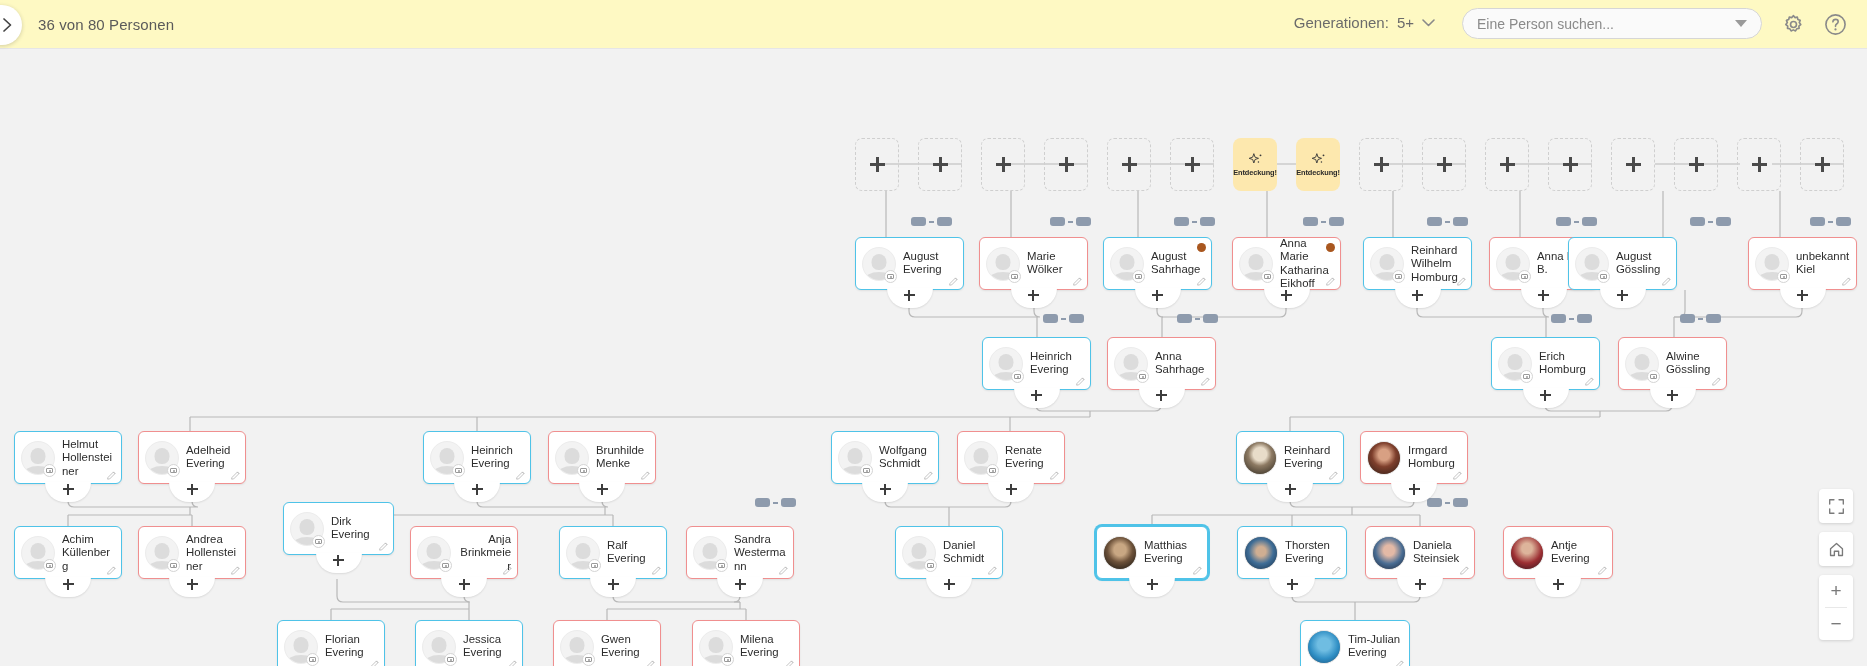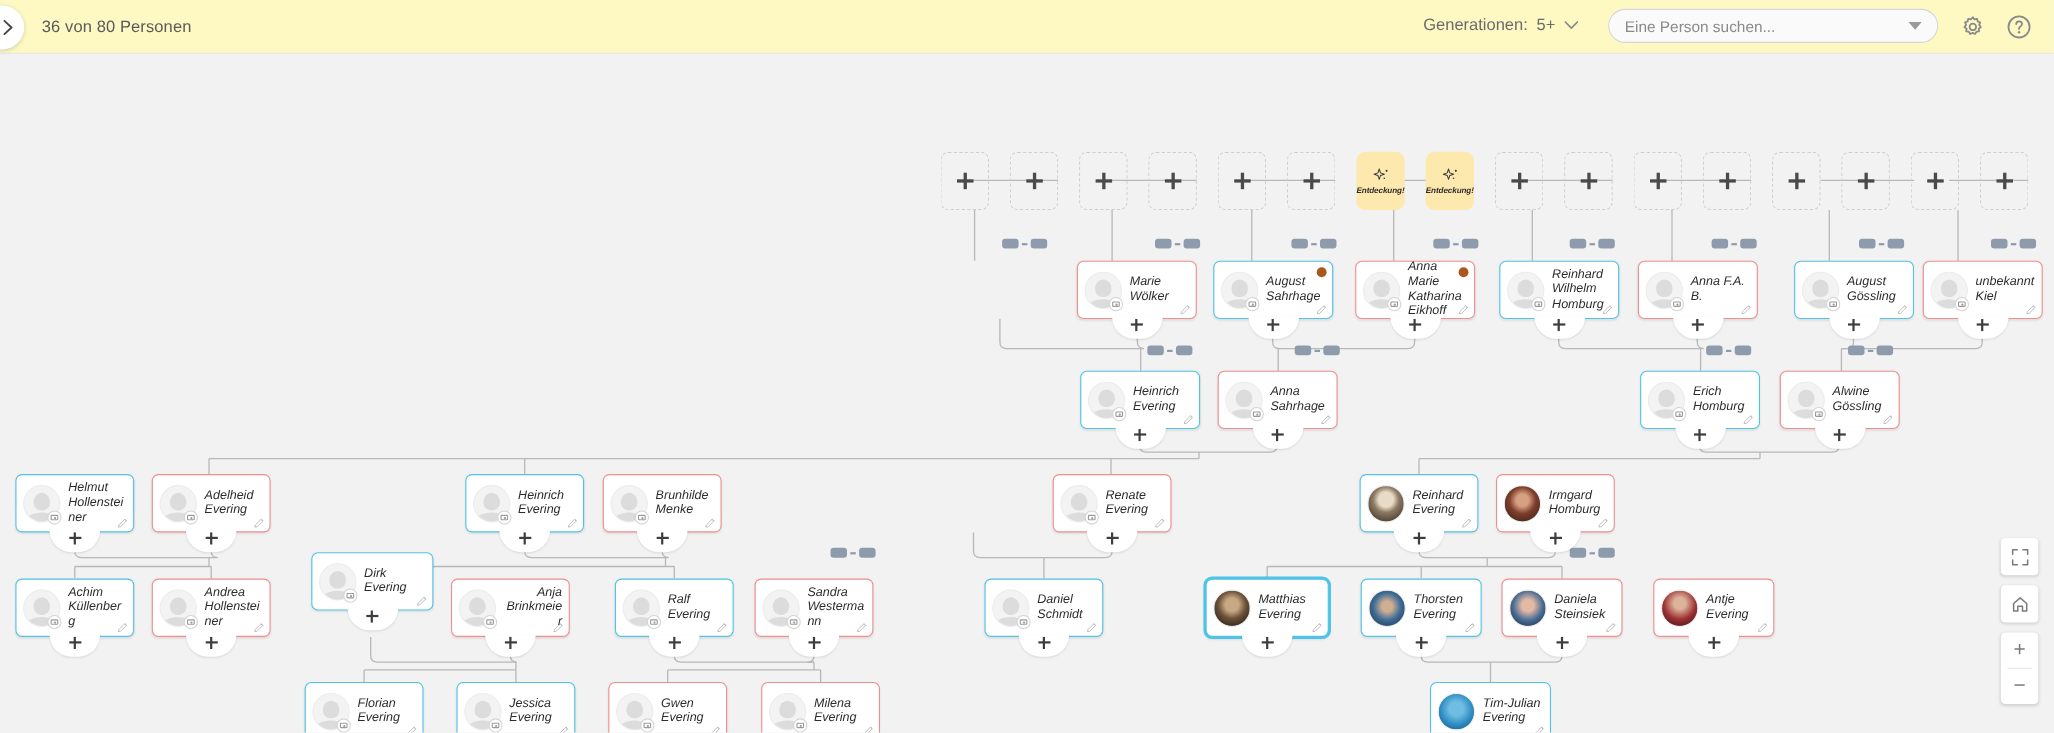--- a/index.html
+++ b/index.html
@@ -66,21 +66,21 @@
   .icon-gear { right: 60px; }
   .icon-help { right: 18px; }
 
   
   .canvas {
     position: absolute; top: 49px; left: 0;
     width: 1867px; height: 617px;
     background: #f2f2f2;
     overflow: hidden;
   }
-  .tree-layer { position: absolute; top: 0; left: 0; width: 1867px; height: 617px; font-style: italic; }
+  .tree-layer { position: absolute; top: 0; left: 0; width: 1867px; height: 617px; }
   svg.lines { position: absolute; top: 0; left: 0; width: 1867px; height: 617px; pointer-events: none; }
 
   
   .ph {
     position: absolute;
     width: 44px; height: 53px;
     border: 1.6px dashed #cfcfcf;
     border-radius: 7px;
     background: transparent;
     display: flex; align-items: center; justify-content: center;
@@ -499,20 +499,37 @@
       <div class="pill-pair" style="left: 755px; top: 449px;">
         <span class="pill"></span>
         <span class="bar"></span>
         <span class="pill"></span>
       </div>
       <div class="pill-pair" style="left: 1427px; top: 449px;">
         <span class="pill"></span>
         <span class="bar"></span>
         <span class="pill"></span>
       </div>
+      <div class="card" style="left: 855px; top: 188px; width: 109px;">
+        <span class="av">
+          <span class="silhouette"></span>
+          <span class="shoulders"></span>
+        </span>
+        <span class="cam">
+          <span class="body"></span>
+        </span>
+        <span class="nm">August Evering</span>
+        <svg class="pencil" viewBox="0 0 14 14">
+          <path d="M2 11.6 L2.6 9.4 L9.6 2.4 L11.6 4.4 L4.6 11.4 Z" fill="none" stroke="#777" stroke-width="1"></path>
+          <path d="M9.2 2.8 L11.2 4.8" stroke="#777" stroke-width="1"></path>
+        </svg>
+        <span class="addbtn">
+          <span class="p2"></span>
+        </span>
+      </div>
       <div class="card female" style="left: 979px; top: 188px; width: 109px;">
         <span class="av">
           <span class="silhouette"></span>
           <span class="shoulders"></span>
         </span>
         <span class="cam">
           <span class="body"></span>
         </span>
         <span class="nm">Marie Wölker</span>
         <svg class="pencil" viewBox="0 0 14 14">
@@ -586,21 +603,21 @@
         </span>
         <span class="nm">Anna F.A. B.</span>
         <svg class="pencil" viewBox="0 0 14 14">
           <path d="M2 11.6 L2.6 9.4 L9.6 2.4 L11.6 4.4 L4.6 11.4 Z" fill="none" stroke="#777" stroke-width="1"></path>
           <path d="M9.2 2.8 L11.2 4.8" stroke="#777" stroke-width="1"></path>
         </svg>
         <span class="addbtn">
           <span class="p2"></span>
         </span>
       </div>
-      <div class="card" style="left: 1631px; top: 188px; width: 109px;">
+      <div class="card" style="left: 1568px; top: 188px; width: 109px;">
         <span class="av">
           <span class="silhouette"></span>
           <span class="shoulders"></span>
         </span>
         <span class="cam">
           <span class="body"></span>
         </span>
         <span class="nm">August Gössling</span>
         <svg class="pencil" viewBox="0 0 14 14">
           <path d="M2 11.6 L2.6 9.4 L9.6 2.4 L11.6 4.4 L4.6 11.4 Z" fill="none" stroke="#777" stroke-width="1"></path>
@@ -748,20 +765,37 @@
       </div>
       <div class="card female" style="left: 548px; top: 382px; width: 108px;">
         <span class="av">
           <span class="silhouette"></span>
           <span class="shoulders"></span>
         </span>
         <span class="cam">
           <span class="body"></span>
         </span>
         <span class="nm">Brunhilde Menke</span>
+        <svg class="pencil" viewBox="0 0 14 14">
+          <path d="M2 11.6 L2.6 9.4 L9.6 2.4 L11.6 4.4 L4.6 11.4 Z" fill="none" stroke="#777" stroke-width="1"></path>
+          <path d="M9.2 2.8 L11.2 4.8" stroke="#777" stroke-width="1"></path>
+        </svg>
+        <span class="addbtn">
+          <span class="p2"></span>
+        </span>
+      </div>
+      <div class="card" style="left: 831px; top: 382px; width: 108px;">
+        <span class="av">
+          <span class="silhouette"></span>
+          <span class="shoulders"></span>
+        </span>
+        <span class="cam">
+          <span class="body"></span>
+        </span>
+        <span class="nm">Wolfgang Schmidt</span>
         <svg class="pencil" viewBox="0 0 14 14">
           <path d="M2 11.6 L2.6 9.4 L9.6 2.4 L11.6 4.4 L4.6 11.4 Z" fill="none" stroke="#777" stroke-width="1"></path>
           <path d="M9.2 2.8 L11.2 4.8" stroke="#777" stroke-width="1"></path>
         </svg>
         <span class="addbtn">
           <span class="p2"></span>
         </span>
       </div>
       <div class="card female" style="left: 957px; top: 382px; width: 108px; padding-left: 16px;">
         <span class="av">

